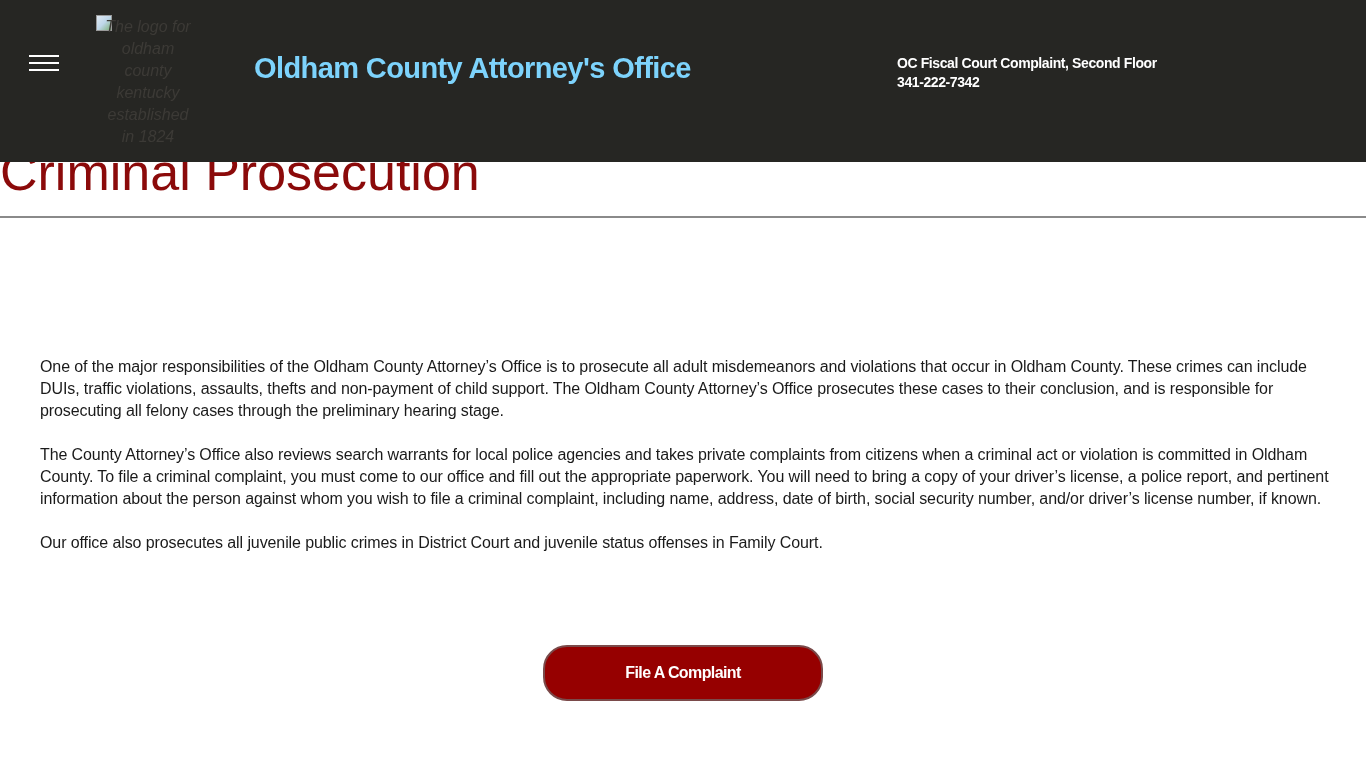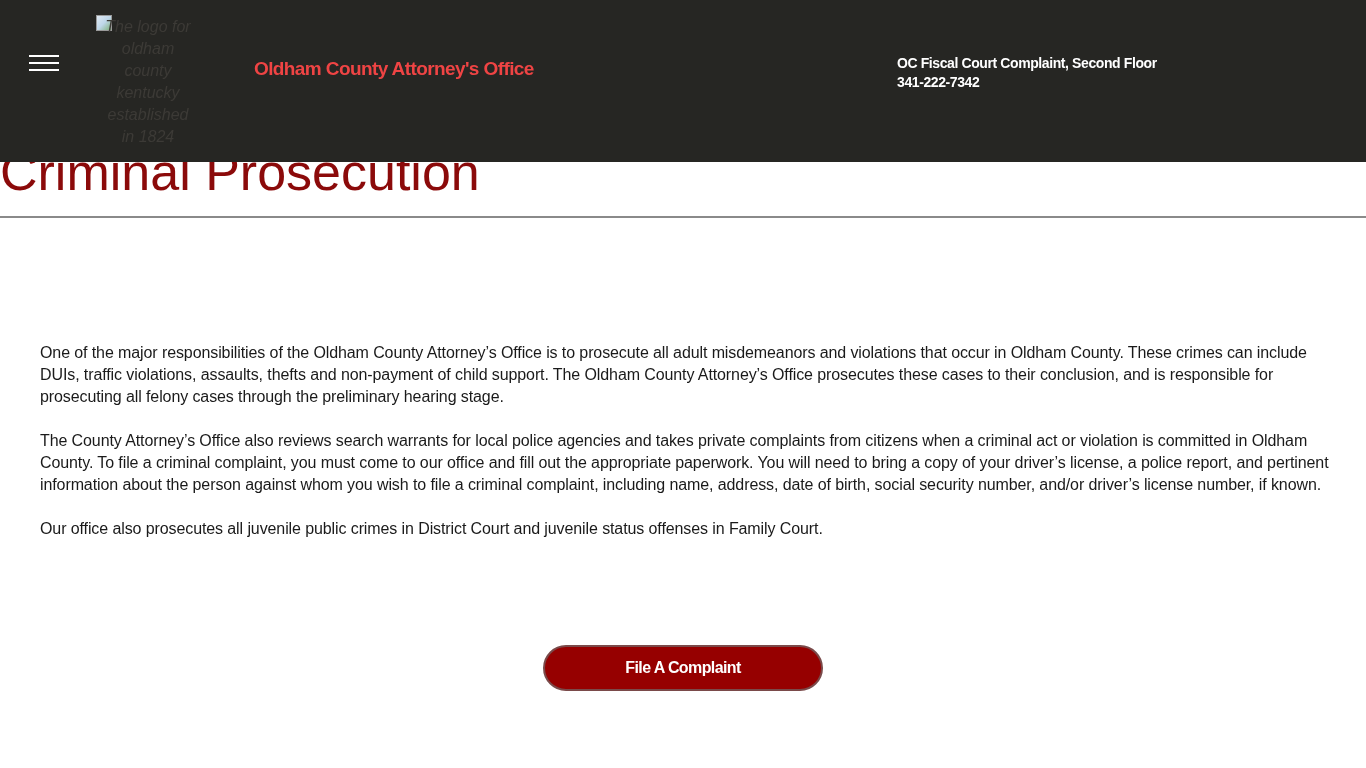--- a/index.html
+++ b/index.html
@@ -28,44 +28,44 @@
       position: absolute; left: 0; top: 0; width: 16px; height: 16px;
       border: 1px solid #9a9a9a; background: linear-gradient(135deg, #dfe9f3 0%, #bfd7ea 50%, #7fb07a 100%);
     }
     .logo .alt-text {
       position: absolute; left: 6px; top: 1px; width: 92px;
       font-style: italic; font-size: 16px; line-height: 22px; color: #3c3a36;
       text-align: center;
     }
 
     .site-title {
-      position: absolute; left: 254px; top: 54px; color: #ef4444;
-      font-size: 19px; font-weight: bold; line-height: 29px; letter-spacing: -0.6px;
+      position: absolute; left: 254px; top: 54px; color: #7dd3fc;
+      font-size: 29px; font-weight: bold; line-height: 29px; letter-spacing: -0.6px;
     }
     .contact {
       position: absolute; left: 897px; top: 54px; color: #ffffff;
       font-size: 14px; font-weight: bold; line-height: 19px; letter-spacing: -0.4px;
     }
 
     .page-title {
       position: absolute; left: 0; top: 137px; color: #8b0a0a;
       font-size: 52px; line-height: 70px; font-weight: normal; white-space: nowrap;
     }
     .divider {
       position: absolute; left: 0; top: 216px; width: 1366px; height: 2px; background: #8a8a8a;
     }
 
     .content {
       position: absolute; left: 40px; top: 342px; width: 1290px;
       color: #1a1a1a; font-size: 16px; line-height: 22px; letter-spacing: -0.1px;
     }
-    .content p { margin-bottom: 22px; }
+    .content p { margin-bottom: 22px; margin-top: 14px; }
 
     .cta-button {
-      position: absolute; left: 543px; top: 645px; width: 280px; height: 46px;
+      position: absolute; left: 543px; top: 645px; width: 280px; height: 56px;
       background: #960000; border: 2px solid #7a4a4a; border-radius: 24px;
       color: #ffffff; font-size: 16px; font-weight: bold; letter-spacing: -0.6px;
       display: flex; align-items: center; justify-content: center; cursor: pointer;
       font-family: "Liberation Sans", sans-serif;
     }
   </style>
 </head>
 <body>
 
 <header class="header">

